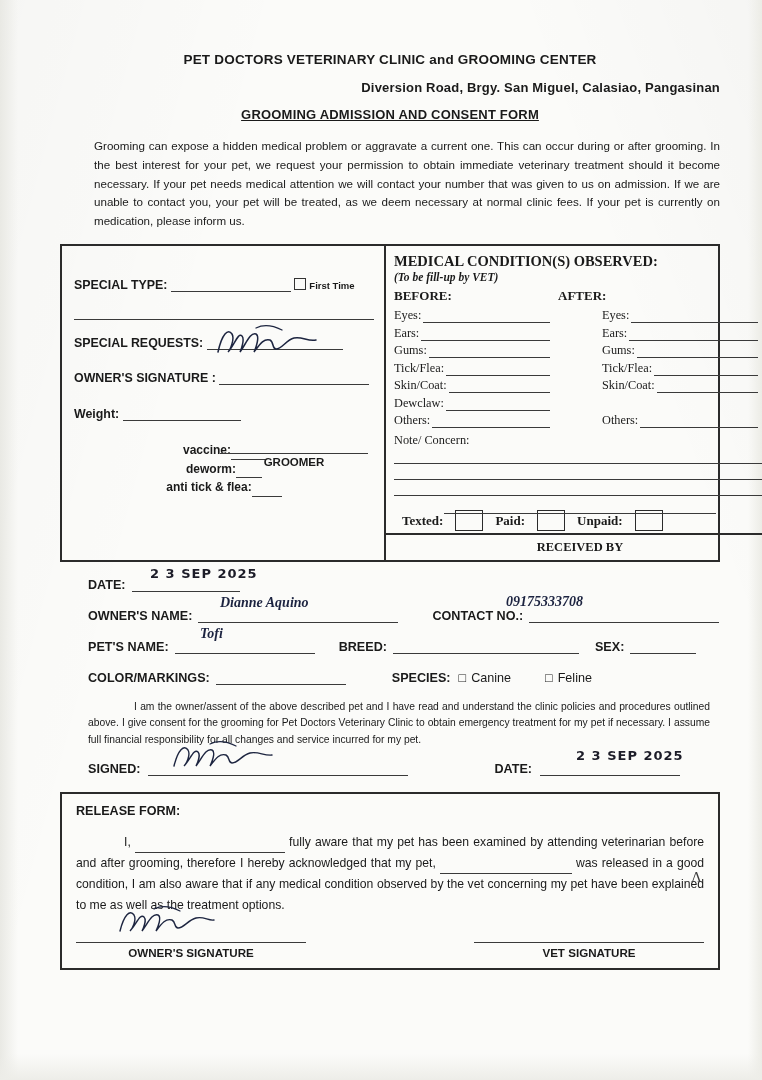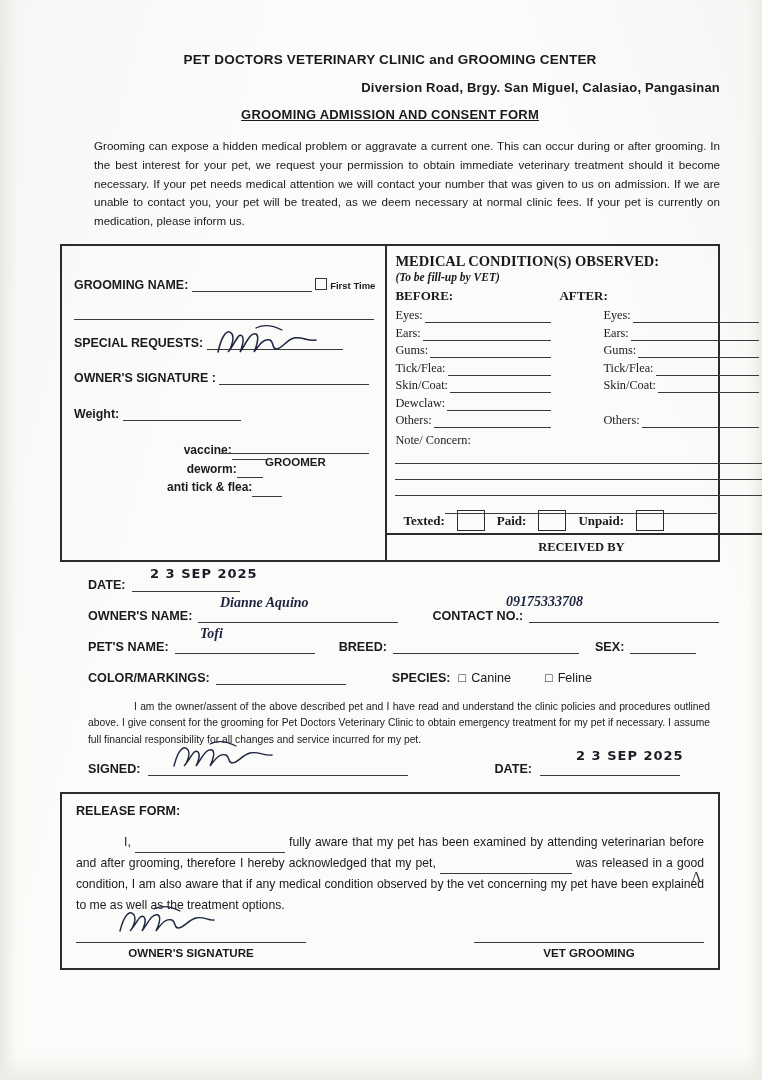--- a/index.html
+++ b/index.html
@@ -242,21 +242,21 @@
     <div class="hdr2">Diversion Road, Brgy. San Miguel, Calasiao, Pangasinan</div>
     <div class="hdr3">GROOMING ADMISSION AND CONSENT FORM</div>
 
     <div class="intro">Grooming can expose a hidden medical problem or aggravate a current one. This can occur during or after grooming. In the best interest for your pet, we request your permission to obtain immediate veterinary treatment should it become necessary. If your pet needs medical attention we will contact your number that was given to us on admission. If we are unable to contact you, your pet will be treated, as we deem necessary at normal clinic fees. If your pet is currently on medication, please inform us.</div>
 
     <div class="boxwrap">
 
       <div class="box-left">
 
         <div class="row-gt">
-          <span class="lbl">GROOMING NAME:</span>
+          <span class="lbl">SPECIAL TYPE:</span>
           <span class="ln" style="width:120px"></span>
           <span class="chk"></span><span class="firsttime">First Time</span>
         </div>
         <div class="subline">
           <span class="ln" style="width:300px"></span>
         </div>
 
         <div class="row-sr">
           <span class="lbl">SPECIAL REQUESTS:</span>
           <span class="ln" style="width:136px"></span>
@@ -468,20 +468,20 @@
           <div class="cap">OWNER'S SIGNATURE</div>
           <div class="sig" style="left:38px; top:-24px;">
             <svg width="112" height="32" viewBox="0 0 112 32">
               <path d="M6,25 C10,9 16,3 20,9 C23,14 18,23 16,25 C22,19 26,7 30,11 C33,14 29,23 28,25 C34,17 38,7 44,9 C48,11 44,21 42,25 C48,17 52,12 58,14 C62,16 60,22 64,22 C70,22 74,14 82,12 C90,10 94,15 100,14" fill="none" stroke="#1d2540" stroke-width="1.4" stroke-linecap="round"></path>
               <path d="M40,3 C48,-1 58,1 66,5" fill="none" stroke="#1d2540" stroke-width="1.2" stroke-linecap="round"></path>
             </svg>
           </div>
         </div>
         <div class="rel-sig">
           <div class="rule"></div>
-          <div class="cap">VET GROOMING</div>
+          <div class="cap">VET SIGNATURE</div>
         </div>
       </div>
     </div>
 
     <div class="tick-mark">Λ</div>
   </div>
 </div>
 
 </body></html>

